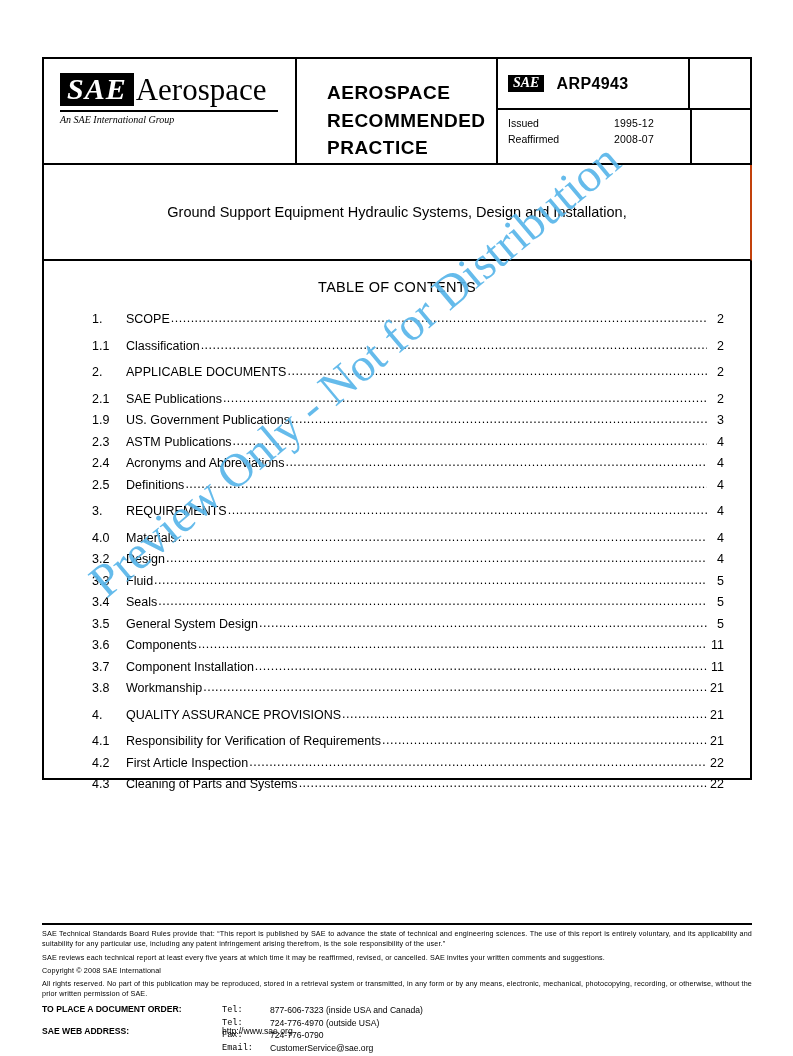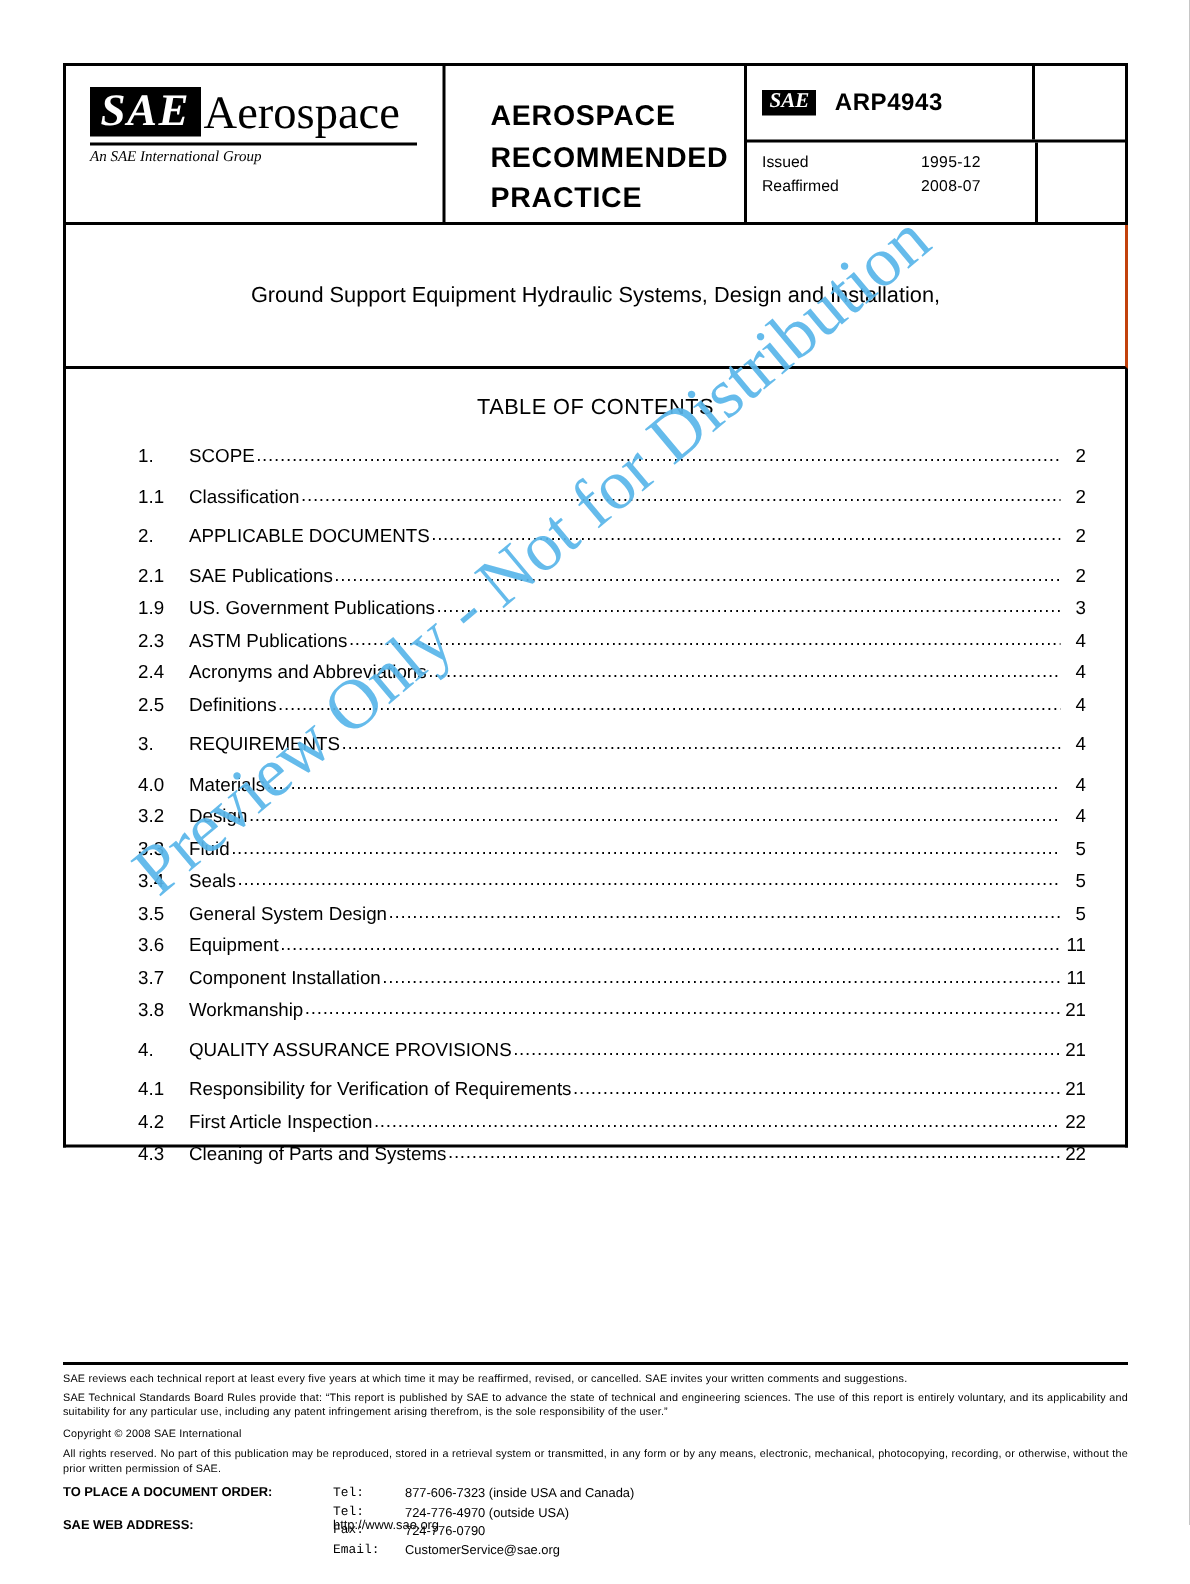--- a/index.html
+++ b/index.html
@@ -12,21 +12,21 @@
     position: relative;
     width: 793px;
     height: 1056px;
     background: #ffffff;
     overflow: hidden;
     margin: 0 auto;
   }
   .sheet {
     position: absolute;
     left: 42px;
-    top: 42px;
+    top: 57px;
     width: 710px;
     height: 950px;
   }
 
   
   .hdr {
     border: 2px solid #000;
     display: flex;
     height: 108px;
     box-sizing: border-box;
@@ -421,21 +421,21 @@
             <span class="toc-page">5</span>
           </div>
           <div class="toc-line sub">
             <span class="toc-num">3.5</span>
             <span class="toc-label">General System Design</span>
             <span class="toc-dots">........................................................................................................................................................................................................</span>
             <span class="toc-page">5</span>
           </div>
           <div class="toc-line sub">
             <span class="toc-num">3.6</span>
-            <span class="toc-label">Equipment</span>
+            <span class="toc-label">Components</span>
             <span class="toc-dots">........................................................................................................................................................................................................</span>
             <span class="toc-page">11</span>
           </div>
           <div class="toc-line sub">
             <span class="toc-num">3.7</span>
             <span class="toc-label">Component Installation</span>
             <span class="toc-dots">........................................................................................................................................................................................................</span>
             <span class="toc-page">11</span>
           </div>
           <div class="toc-line sub">
@@ -466,22 +466,22 @@
             <span class="toc-num">4.3</span>
             <span class="toc-label">Cleaning of Parts and Systems</span>
             <span class="toc-dots">........................................................................................................................................................................................................</span>
             <span class="toc-page">22</span>
           </div>
         </div>
     </div>
 
     <div class="footer">
       <div class="foot-rule"></div>
+      <p class="foot-p">SAE Technical Standards Board Rules provide that: “This report is published by SAE to advance the state of technical and engineering sciences. The use of this report is entirely voluntary, and its applicability and suitability for any particular use, including any patent infringement arising therefrom, is the sole responsibility of the user.”</p>
       <p class="foot-p tight">SAE reviews each technical report at least every five years at which time it may be reaffirmed, revised, or cancelled. SAE invites your written comments and suggestions.</p>
-      <p class="foot-p">SAE Technical Standards Board Rules provide that: “This report is published by SAE to advance the state of technical and engineering sciences. The use of this report is entirely voluntary, and its applicability and suitability for any particular use, including any patent infringement arising therefrom, is the sole responsibility of the user.”</p>
       <p class="foot-p tight">Copyright © 2008 SAE International</p>
       <p class="foot-p">All rights reserved. No part of this publication may be reproduced, stored in a retrieval system or transmitted, in any form or by any means, electronic, mechanical, photocopying, recording, or otherwise, without the prior written permission of SAE.</p>
 
       <div class="order">
         <span class="order-title">TO PLACE A DOCUMENT ORDER:</span>
         <div class="order-rows" id="order-rows">
             <div class="order-row">
               <span class="order-lbl">Tel:</span>
               <span>877-606-7323 (inside USA and Canada)</span>
             </div>

